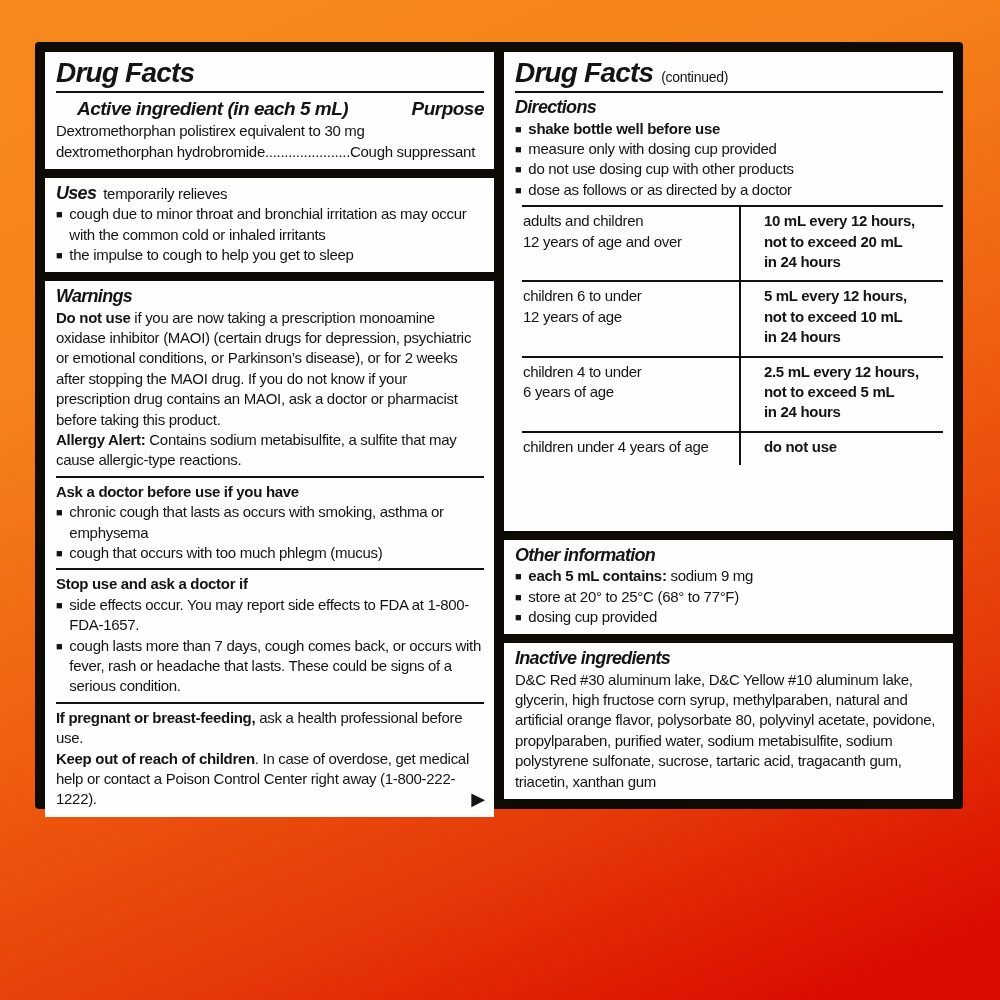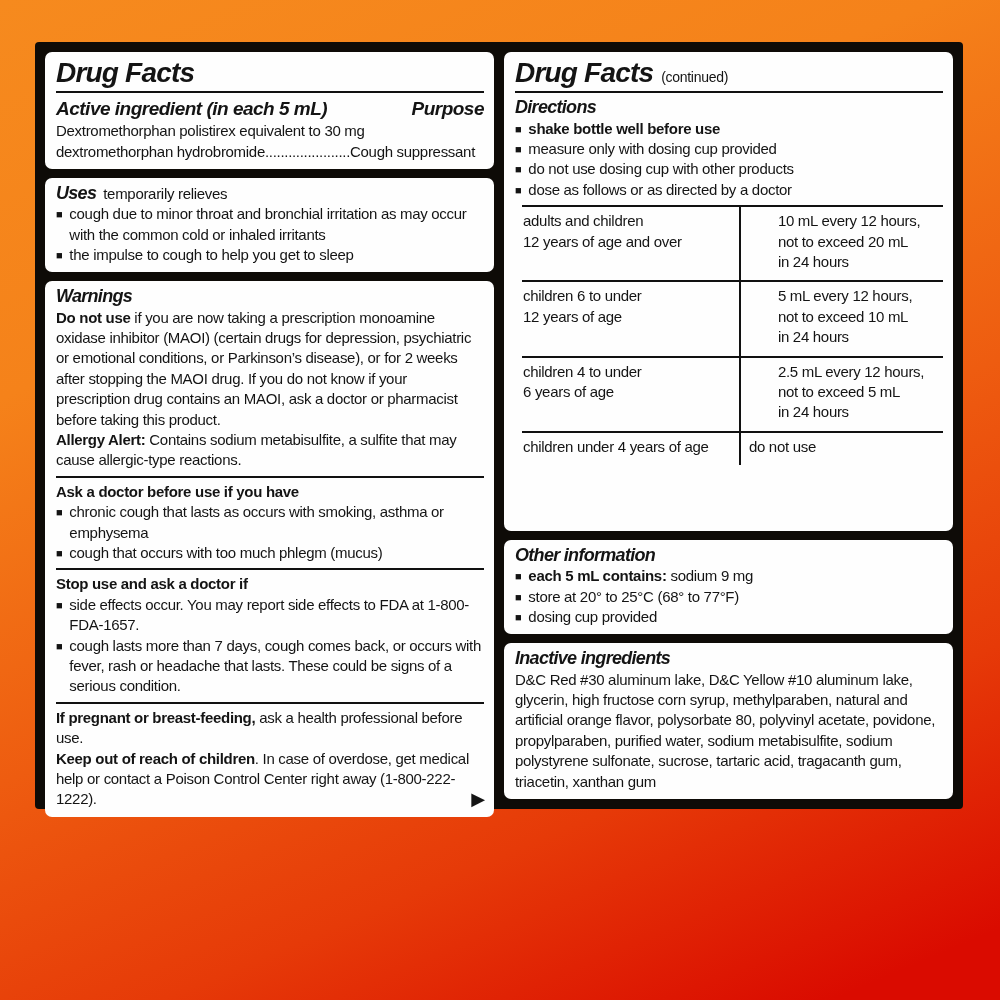--- a/index.html
+++ b/index.html
@@ -10,44 +10,44 @@
     background:linear-gradient(157deg, #f68a1e 0%, #f5821a 28%, #ee5c10 55%, #e63a08 75%, #da0b00 95%);
     position:relative;
     overflow:hidden;
   }
   .label {
     position:absolute; left:35px; top:42px; width:928px; height:767px;
     background:#0e0b07; border-radius:4px;
     display:flex; gap:10px; padding:10px;
   }
   .col { flex:1; display:flex; flex-direction:column; gap:9px; min-width:0; }
-  .box { background:#fefefe; border-radius:7px; padding:5px 10px 7px 11px; position:relative; }
+  .box { background:#fefefe; border-radius:0; padding:5px 10px 7px 11px; position:relative; }
   .grow { flex:1; }
 
   .t-title { font-style:italic; font-weight:bold; font-size:28px; line-height:1.12; letter-spacing:-0.8px; }
   .t-title-row { display:flex; align-items:baseline; gap:8px; }
   .t-continued { font-size:14px; font-weight:normal; font-style:normal; letter-spacing:-0.3px; }
   .rule { border-top:2.5px solid #111; }
   .title-rule { margin:3px 0 4px; }
   .t-h { font-style:italic; font-weight:bold; font-size:18px; line-height:1.18; letter-spacing:-0.7px; }
-  .t-h2 { font-style:italic; font-weight:bold; font-size:19px; line-height:1.25; letter-spacing:-0.5px; }
+  .t-h2 { font-style:italic; font-weight:bold; font-size:19px; line-height:1.25; letter-spacing:-0.5px;margin-left:21px; }
   .ai-head { display:flex; justify-content:space-between; align-items:baseline; margin-top:1px; }
 
   .body, .bul { font-size:15px; line-height:1.36; letter-spacing:-0.3px; }
   .b { font-weight:bold; }
   .bul { display:flex; gap:7px; }
   .bul .sq { font-size:11px; line-height:1.85; flex:0 0 auto; }
   .inline-h { display:flex; align-items:baseline; gap:7px; }
   .sect-rule { margin:5px 0 4px; }
 
   .dose-table { margin:5px 0 0 7px; border-top:2.5px solid #111; }
   .trow { display:flex; }
-  .trow.sep { border-bottom:2.5px solid #111;gap:29px; }
+  .trow.sep { border-bottom:2.5px solid #111; }
   .twho { width:52%; border-right:2px solid #111; padding:4px 6px 8px 1px; white-space:pre-line; }
-  .tdose { flex:1; padding:4px 0 8px 8px; white-space:pre-line; }
+  .tdose { flex:1; padding:4px 0 8px 23px; white-space:pre-line;font-weight:bold; }
 
   .arrow { position:absolute; right:9px; bottom:9px; font-size:18px; line-height:1; }
   .q-row { display:flex; align-items:baseline; gap:5px; padding:2px 0 3px; }
   .q-phone { font-weight:bold; font-size:17px; letter-spacing:-0.3px; }
 </style>
 </head>
 <body>
 
 <div class="label">
 

